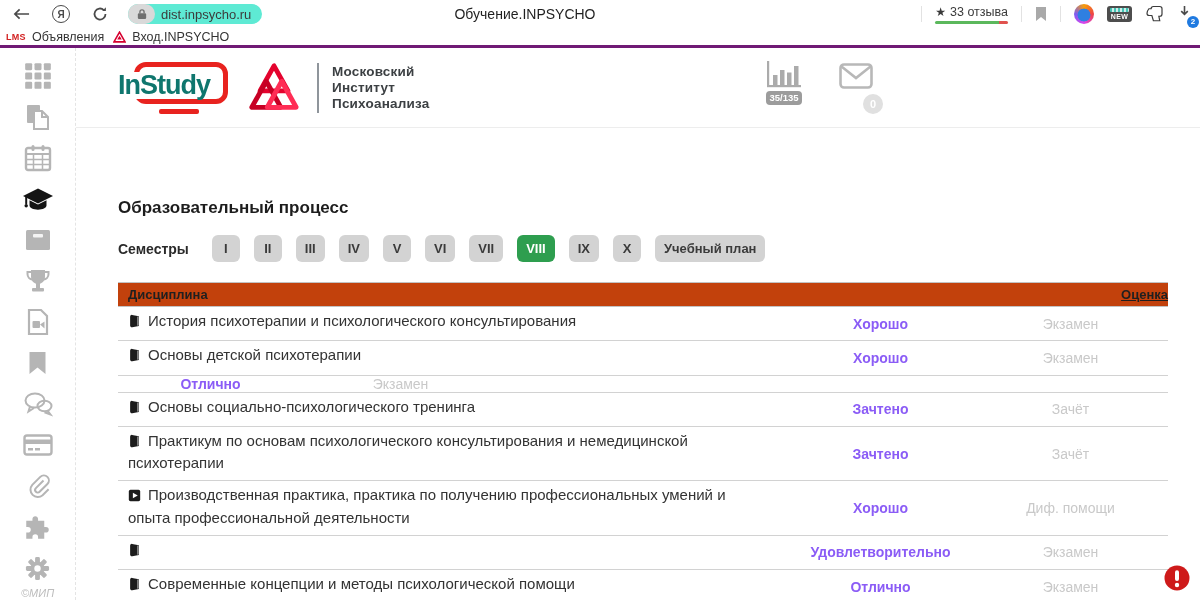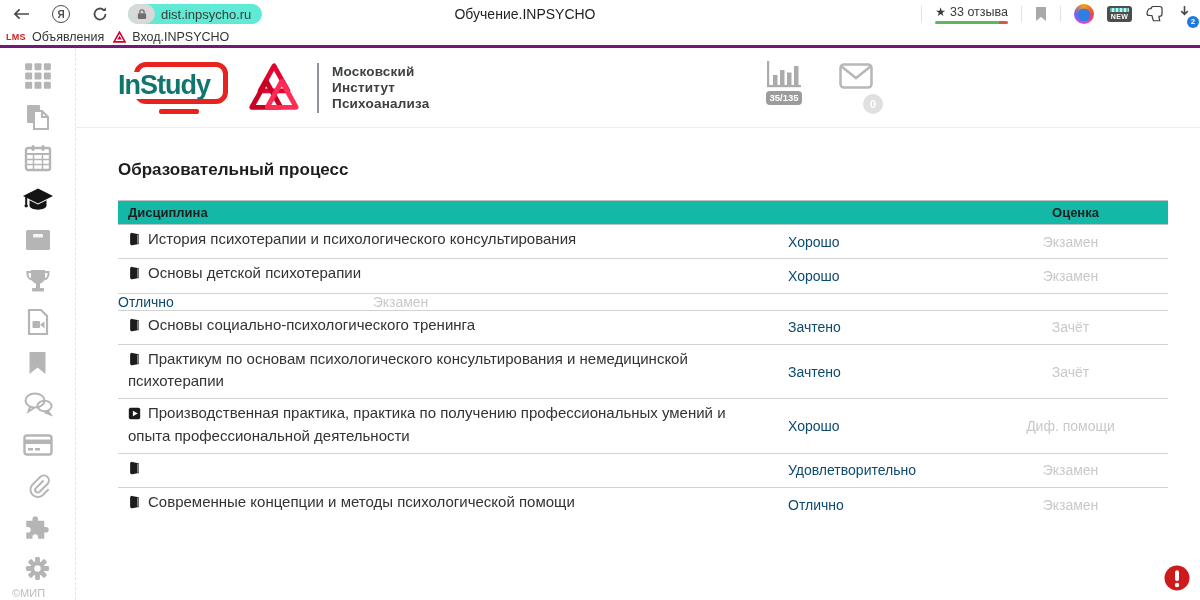--- a/index.html
+++ b/index.html
@@ -44,21 +44,21 @@
   .bm-item { display:flex; align-items:center; gap:6px; cursor:pointer; }
   .lms-chip { color:#d22020; font-weight:bold; font-size:9px; letter-spacing:.3px; }
 
   
   .workspace { display:flex; height:552px; }
   .sidebar { width:76px; border-right:1px dashed #e4e4e4; position:relative; }
   .side-items { display:flex; flex-direction:column; align-items:center; padding-top:14px; gap:13px; }
   .side-item { width:36px; height:28px; display:flex; align-items:center; justify-content:center;
     color:#b5b5b5; cursor:pointer; }
   .side-item.active { color:#141414; }
-  .sidebar-footer { position:absolute; bottom:1px; left:12px; font-size:11px; color:#bdbdbd; }
+  .sidebar-footer { position:absolute; bottom:1px; left:21px; font-size:11px; color:#bdbdbd;font-style:italic; }
 
   .content { flex:1; position:relative; }
 
   
   .site-header { height:80px; display:flex; align-items:center; padding-left:42px;
     border-bottom:1px solid #ededed; position:relative; }
   .instudy { position:relative; width:112px; height:58px; flex:none; }
   .instudy-frame { position:absolute; left:16px; top:3px; right:2px; bottom:13px;
     border:5px solid #e8231f; border-radius:12px; }
   .instudy-text { position:absolute; left:0; top:13px; font-size:27px; font-weight:bold; color:#0f766e;
@@ -72,39 +72,39 @@
   .chart-block { display:flex; flex-direction:column; align-items:center; cursor:pointer; }
   .chart-badge { margin-top:2px; background:#9c9c9c; color:#fff; font-size:9.5px; font-weight:bold;
     border-radius:4px; padding:2px 3px; line-height:1.1; }
   .mail-block { position:relative; cursor:pointer; margin-top:4px; }
   .mail-badge { position:absolute; right:-10px; bottom:-9px; width:20px; height:20px; border-radius:50%;
     background:#e0e0e0; color:#fff; font-size:11px; font-weight:bold;
     display:flex; align-items:center; justify-content:center; }
 
   
   .page { padding:0 32px 0 42px; }
-  .page-title { margin-top:32px; font-size:17px; font-weight:bold; color:#1d1d1d; }
+  .page-title { margin-top:70px; font-size:17px; font-weight:bold; color:#1d1d1d; }
   .semesters { margin-top:17px; display:flex; align-items:center; gap:14px; }
   .sem-label { font-size:14px; font-weight:bold; color:#2a2a2a; margin-right:9px; }
   .sem-tabs { display:flex; gap:14px; align-items:center; }
   .sem-btn { background:#d3d3d3; border-radius:6px; padding:7px 9px; min-width:28px; text-align:center;
     font-size:13px; font-weight:bold; color:#3b3b3b; line-height:1; cursor:pointer; }
   .sem-btn.active { background:#2e9e4f; color:#fff; }
 
   .gtable { margin-top:20px; }
-  .thead { background:#14b8a6; border-top:1px solid #c2c2c2; border-bottom:1px solid #c2c2c2;
+  .thead { background:#c2410c; border-top:1px solid #c2c2c2; border-bottom:1px solid #c2c2c2;
     display:flex; align-items:center; height:25px; font-size:13px; font-weight:bold; color:#1f1f1f; }
   .col-disc { flex:1; padding-left:10px; }
-  .col-grade { width:185px; text-align:center; }
+  .col-grade { width:185px; text-align:right;text-decoration:underline; }
   .col-system { width:195px; text-align:center; }
   .trow { display:flex; align-items:center; border-bottom:1px solid #d2d2d2; font-size:15px; color:#333; }
   .trow:last-child { border-bottom:none; }
   .disc-cell { flex:1; padding:4px 20px 7px 10px; line-height:1.35; }
   .row-icon { display:inline-block; vertical-align:-2px; margin-right:7px; }
-  .grade-cell { width:185px; text-align:left; font-weight:normal; font-size:14px; color:#0c4a6e; }
+  .grade-cell { width:185px; text-align:center; font-weight:bold; font-size:14px; color:#8b5cf6; }
   .system-cell { width:195px; text-align:center; font-size:14px; color:#c9c9c9; }
   .alert-abs { position:absolute; right:10px; top:517px; cursor:pointer; display:flex; }
 </style>
 </head>
 <body>
 
 <div class="chrome-top">
   <span class="nav-btn back-btn">
     <svg width="17" height="12" viewBox="0 0 18 12">
         <path d="M7 1 2 6l5 5M2 6h15" stroke="#4a4a4a" stroke-width="1.8" fill="none"></path>
@@ -348,20 +348,36 @@
               <path d="M2.5 3.5 17 15 31.5 3.5"></path>
           </svg>
           <span class="mail-badge">0</span>
         </span>
       </div>
     </header>
 
     <div class="page">
       <div class="page-title">Образовательный процесс</div>
 
+      <div class="semesters">
+        <span class="sem-label">Семестры</span>
+        <div class="sem-tabs">
+            <div class="sem-btn">I</div>
+            <div class="sem-btn">II</div>
+            <div class="sem-btn">III</div>
+            <div class="sem-btn">IV</div>
+            <div class="sem-btn">V</div>
+            <div class="sem-btn">VI</div>
+            <div class="sem-btn">VII</div>
+            <div class="sem-btn active">VIII</div>
+            <div class="sem-btn">IX</div>
+            <div class="sem-btn">X</div>
+            <div class="sem-btn">Учебный план</div>
+          </div>
+      </div>
 
       <div class="gtable">
         <div class="thead">
           <span class="col-disc">Дисциплина</span>
           <span class="col-grade">Оценка</span>
         </div>
         <div id="table-rows">
             <div class="trow">
               <div class="disc-cell"><span class="row-icon"><svg width="13" height="14" viewBox="0 0 14 16">
                     <path fill="#1c1c1c" d="M2 3.1C2 1.8 3.1.8 4.3 1L12 2.6v11L4.5 15.2C3.2 15.5 2 14.5 2 13.2z"></path>

